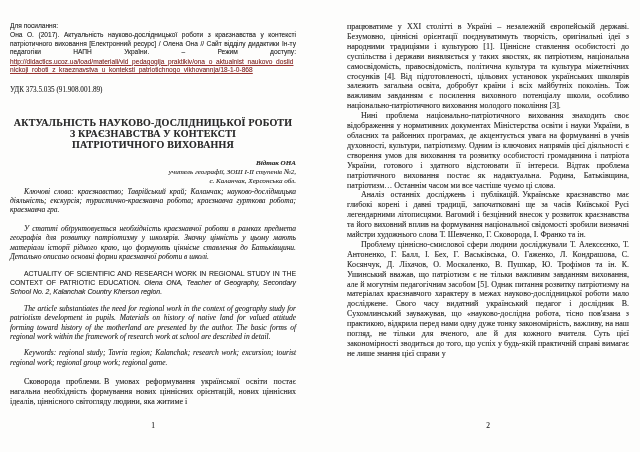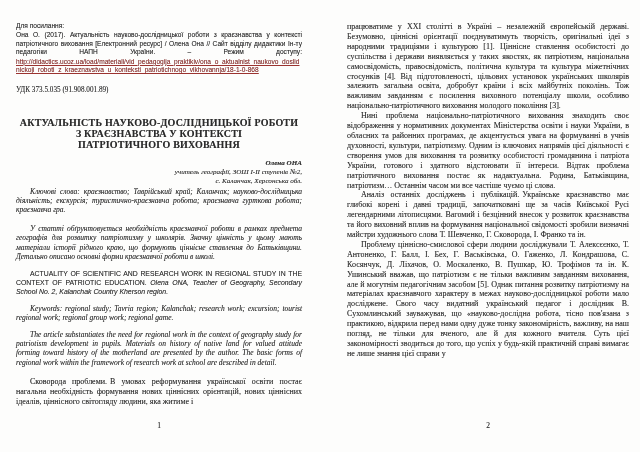--- a/index.html
+++ b/index.html
@@ -5,21 +5,21 @@
   * { margin:0; padding:0; box-sizing:border-box; }
   html,body { width:640px; height:452px; }
   body { background:#e9e9e7; font-family:"Liberation Serif", serif; }
   .sheet {
     position:relative; width:640px; height:452px;
     background:#fdfdfc; overflow:hidden;
     color:#333;
     text-shadow:0 0 0.5px rgba(70,70,70,0.55);
   }
   .page { position:absolute; top:22px; bottom:0; }
-  .page-1 { left:16px;  width:286px; }
+  .page-1 { left:10px;  width:286px; }
   .page-2 { left:347px; width:282px; }
 
   
   .cite { font-family:"Liberation Sans", sans-serif; font-size:6.6px; line-height:8.4px; }
   .cite-label { margin-bottom:1px; }
   .cite-text { text-align:justify; text-align-last:justify; }
   .cite-url {
     display:block; color:#9c3330; text-decoration:underline;
     word-break:break-all; text-align:left; margin-top:1px;
   }
@@ -70,34 +70,34 @@
 
     <div class="udc">УДК 373.5.035 (91.908.001.89)</div>
 
     <div class="title">
       <div>АКТУАЛЬНІСТЬ НАУКОВО-ДОСЛІДНИЦЬКОЇ РОБОТИ</div>
       <div>З КРАЄЗНАВСТВА У КОНТЕКСТІ</div>
       <div>ПАТРІОТИЧНОГО ВИХОВАННЯ</div>
     </div>
 
     <div class="author">
-      <div class="author-name">Олена ОНА</div>
+      <div class="author-name">Відтак ОНА</div>
       <div>учитель географії, ЗОШ І-ІІ ступенів №2,</div>
       <div>с. Каланчак, Херсонська обл.</div>
     </div>
 
     <p class="abstract kw"><span class="lead-it">Ключові слова:</span> <span>краєзнавство; Таврійський край; Каланчак; науково-дослідницька діяльність; екскурсія; туристично-краєзнавча робота; краєзнавча гурткова робота; краєзнавча гра.</span></p>
 
     <p class="abstract">У статті обґрунтовується необхідність краєзнавчої роботи в рамках предмета географія для розвитку патріотизму у школярів. Значну цінність у цьому мають матеріали історії рідного краю, що формують ціннісне ставлення до Батьківщини. Детально описано основні форми краєзнавчої роботи в школі.</p>
 
     <p class="en-title"><span>ACTUALITY OF SCIENTIFIC AND RESEARCH WORK IN REGIONAL STUDY IN THE CONTEXT OF PATRIOTIC EDUCATION.</span> <span class="it">Olena ONA, Teacher of Geography, Secondary School No. 2, Kalanchak Country Kherson region.</span></p>
 
+    <p class="en-abstract">The article substantiates the need for regional work in the context of geography study for patriotism development in pupils. Materials on history of native land for valued attitude forming toward history of the motherland are presented by the author. The basic forms of regional work within the framework of research work at school are described in detail.</p>
+
     <p class="en-abstract kw"><span>Keywords:</span> <span>regional study; Tavria region; Kalanchak; research work; excursion; tourist regional work; regional group work; regional game.</span></p>
-
-    <p class="en-abstract">The article substantiates the need for regional work in the context of geography study for patriotism development in pupils. Materials on history of native land for valued attitude forming toward history of the motherland are presented by the author. The basic forms of regional work within the framework of research work at school are described in detail.</p>
 
     <p class="body-par indent mt"><span class="lead">Сковорода проблеми.</span><span>В умовах реформування української освіти постає нагальна необхідність формування нових ціннісних орієнтацій, нових ціннісних ідеалів, ціннісного світогляду людини, яка житиме і</span></p>
 
     <div class="pageno">1</div>
   </div>
 
   <div class="page page-2">
 
     <p class="body-par">працюватиме у XXI столітті в Україні – незалежній європейській державі. Безумовно, ціннісні орієнтації поєднуватимуть творчість, оригінальні ідеї з народними традиціями і культурою [1]. Ціннісне ставлення особистості до суспільства і держави виявляється у таких якостях, як патріотизм, національна самосвідомість, правосвідомість, політична культура та культура міжетнічних стосунків [4]. Від підготовленості, цільових установок українських школярів залежить загальна освіта, добробут країни і всіх майбутніх поколінь. Тож важливим завданням є посилення виховного потенціалу школи, особливо національно-патріотичного виховання молодого покоління [3].</p>
 

